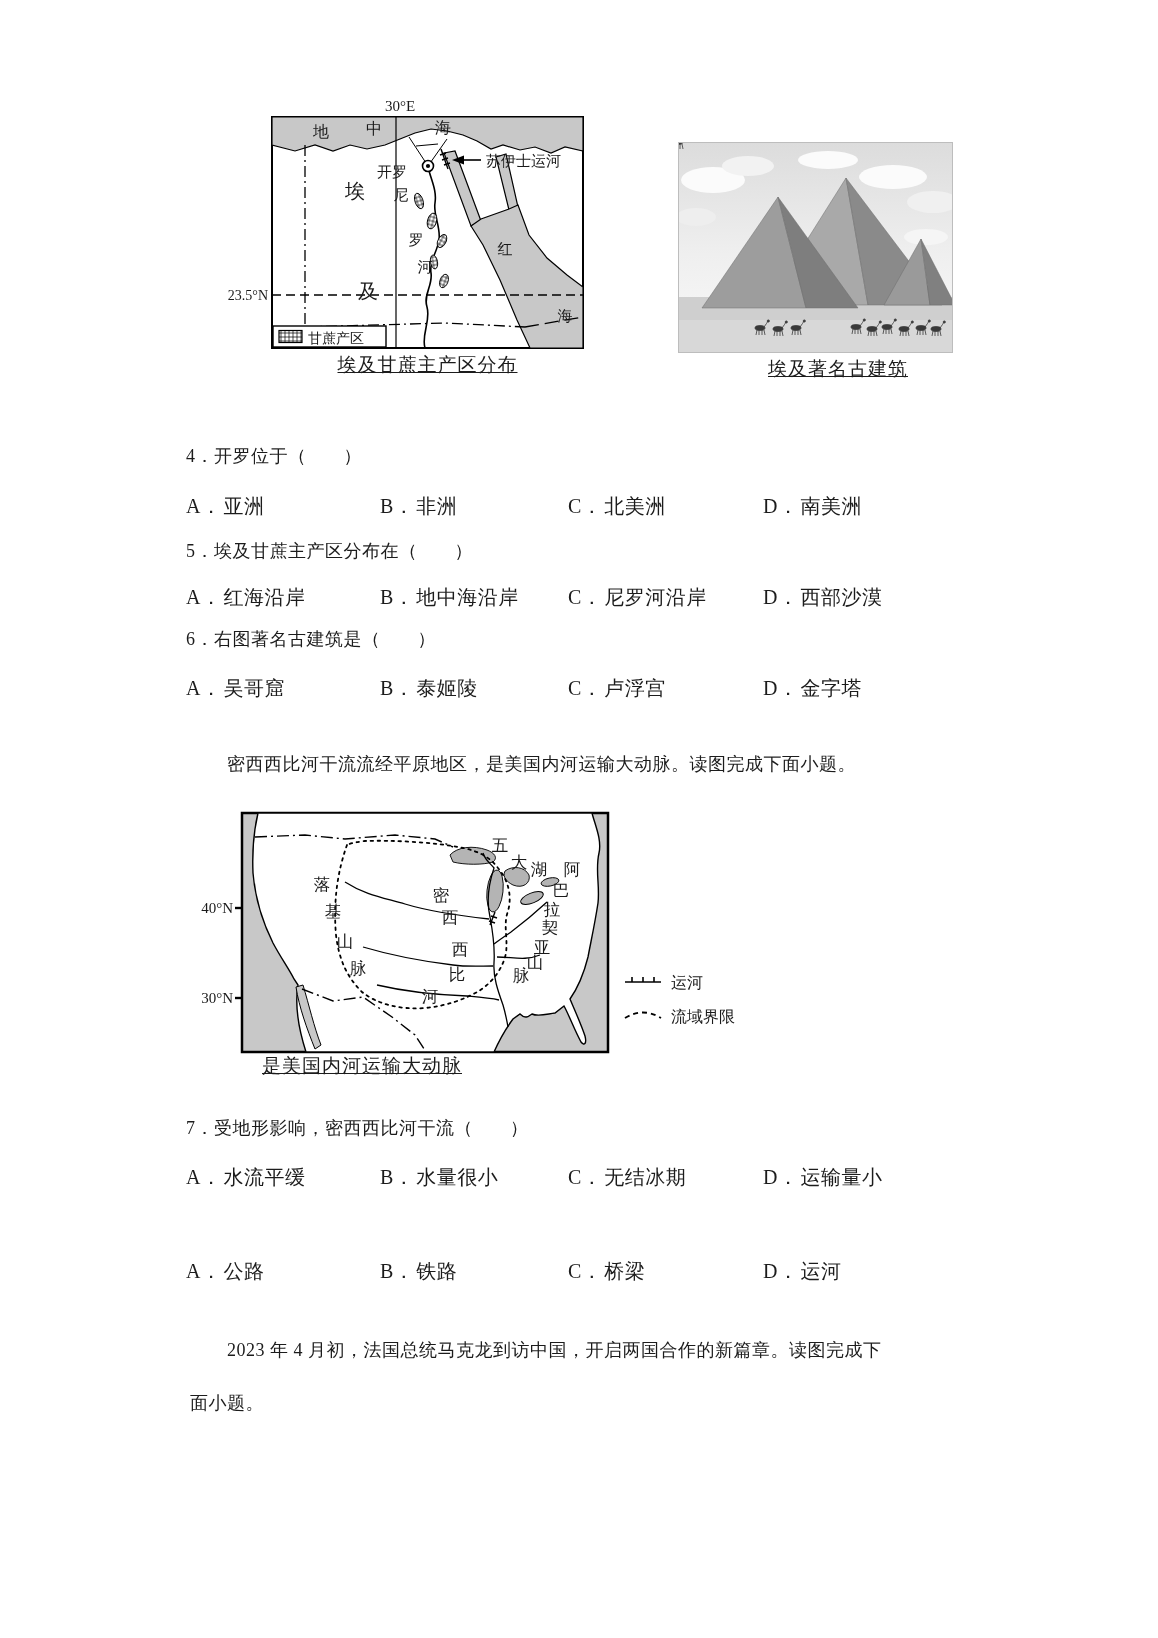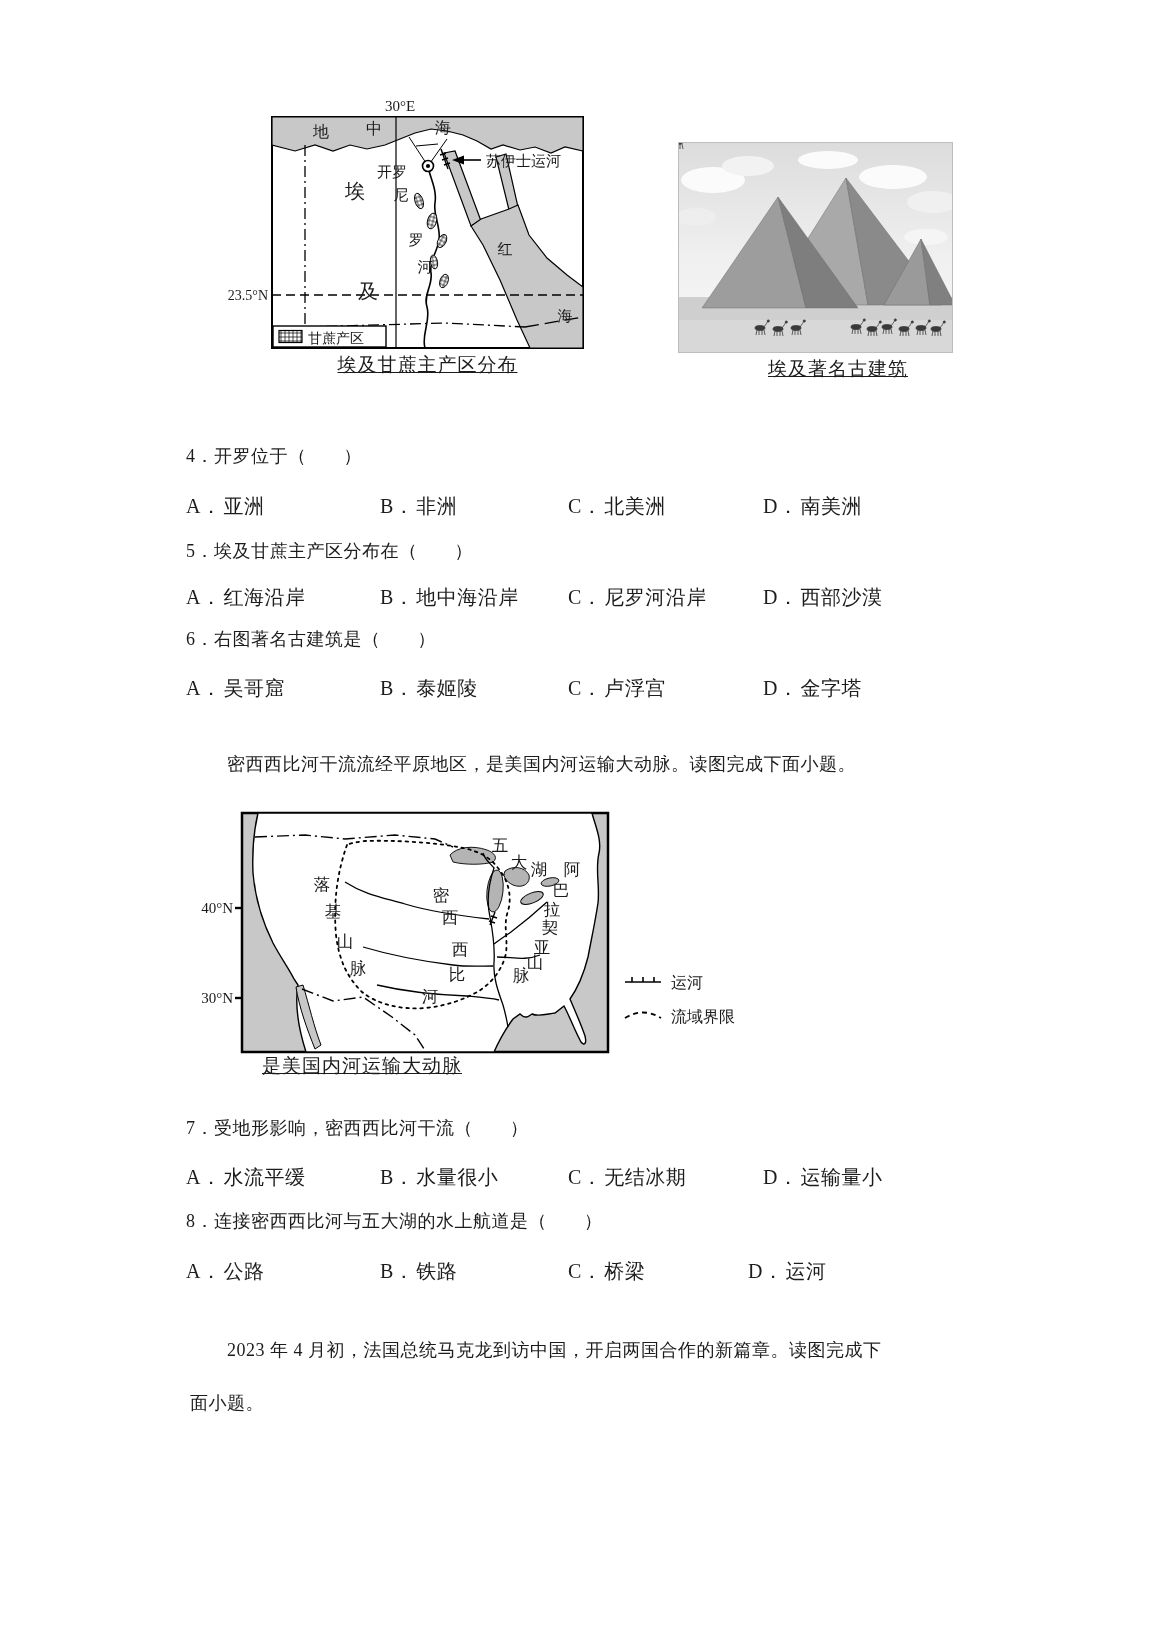--- a/index.html
+++ b/index.html
@@ -274,26 +274,23 @@
   <div class="line" style="left:186px;top:1116px">
     <span>7．</span><span>受地形影响，密西西比河干流（　　）</span>
   </div>
   <div class="optrow" style="top:1164px">
     <span class="opt" style="left:0px"><span class="ol">A．</span><span>水流平缓</span></span>
     <span class="opt" style="left:194px"><span class="ol">B．</span><span>水量很小</span></span>
     <span class="opt" style="left:382px"><span class="ol">C．</span><span>无结冰期</span></span>
     <span class="opt" style="left:577px"><span class="ol">D．</span><span>运输量小</span></span>
   </div>
 
-  <div class="line" style="left:186px;top:1209px">
-    <span>8．</span><span>连接密西西比河与五大湖的水上航道是（　　）</span>
-  </div>
   <div class="optrow" style="top:1258px">
     <span class="opt" style="left:0px"><span class="ol">A．</span><span>公路</span></span>
     <span class="opt" style="left:194px"><span class="ol">B．</span><span>铁路</span></span>
     <span class="opt" style="left:382px"><span class="ol">C．</span><span>桥梁</span></span>
-    <span class="opt" style="left:562px"><span class="ol">D．</span><span>运河</span></span>
+    <span class="opt" style="left:577px"><span class="ol">D．</span><span>运河</span></span>
   </div>
 
   <div class="line" style="left:227px;top:1338px">2023 年 4 月初，法国总统马克龙到访中国，开启两国合作的新篇章。读图完成下</div>
   <div class="line" style="left:190px;top:1391px">面小题。</div>
 
 </div>
 
 </body></html>

